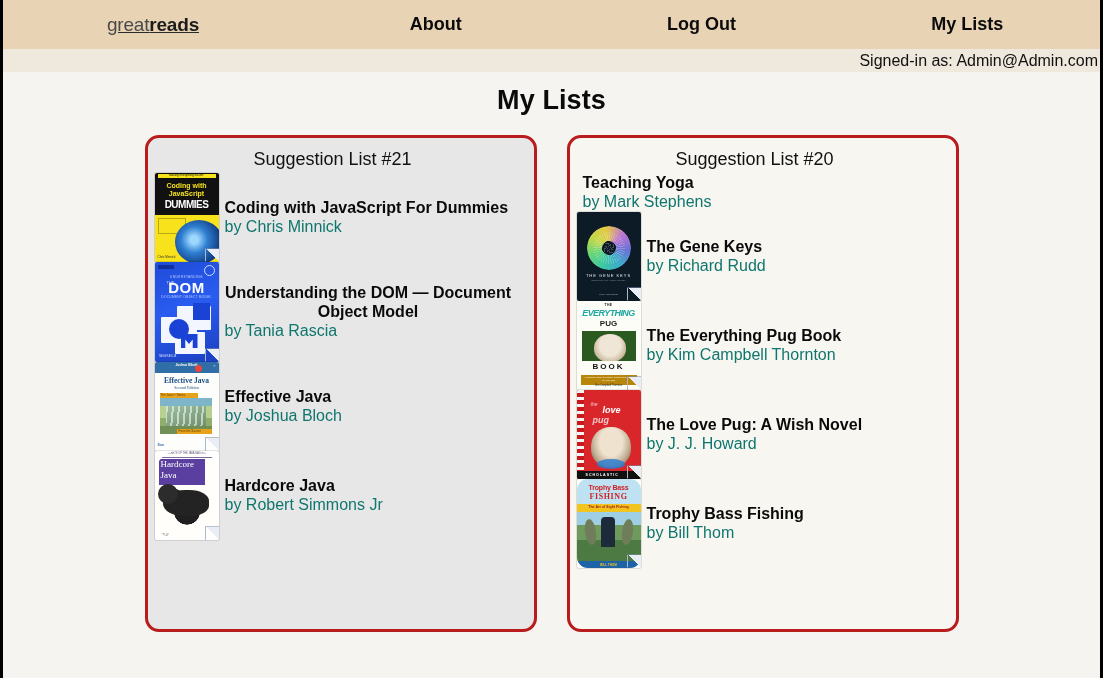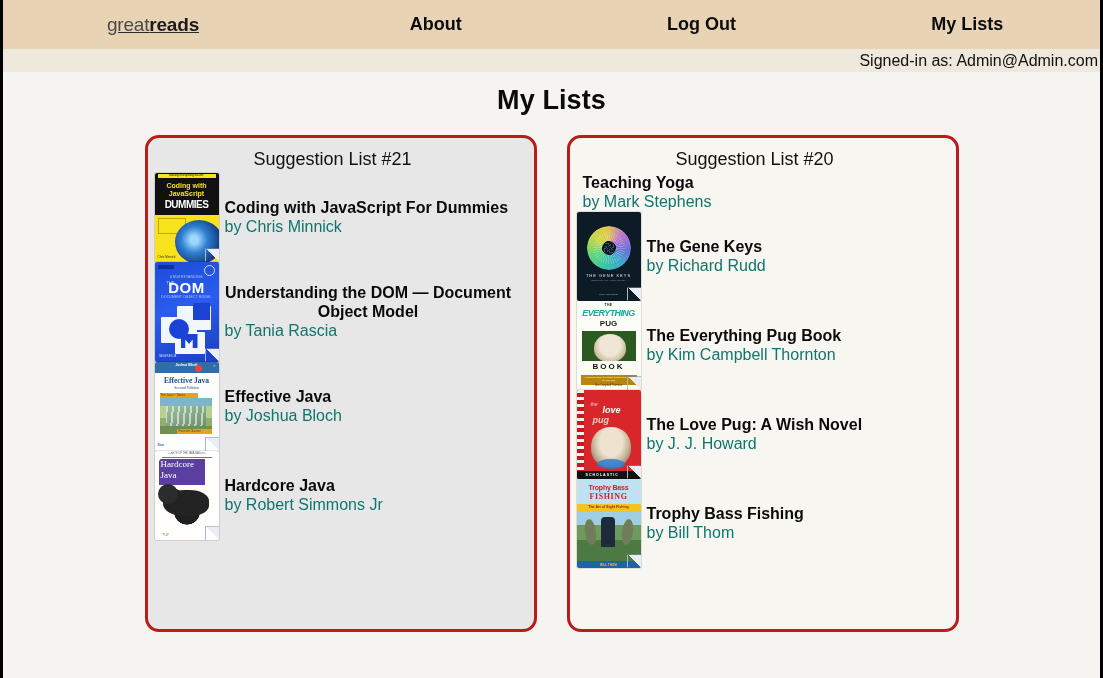--- a/index.html
+++ b/index.html
@@ -281,21 +281,21 @@
   .cv-lovepug .l-love{ position:absolute; top:16px; left:26px; color:#ffffff; font-size:9px; font-style:italic; font-weight:700;}
   .cv-lovepug .l-pug{ position:absolute; top:26px; left:16px; color:#f6c9cb; font-size:9px; font-style:italic; font-weight:700;}
   .cv-lovepug .l-photo{ position:absolute; bottom:12px; left:14px; width:40px; height:40px;
      background: radial-gradient(ellipse at 50% 38%, #efe2cf 0 40%, #c9b79d 62%, #6e5f4b 95%);
      border-radius:48% 48% 45% 45%;}
   .cv-lovepug .l-photo:after{content:""; position:absolute; left:6px; bottom:-2px; width:28px; height:10px; border-radius:50%; background:#2f7fd0; opacity:.85;}
   .cv-lovepug .l-band{ position:absolute; bottom:0; left:0; right:0; height:8px; background:#111;}
   .cv-lovepug .l-bandt{ position:absolute; bottom:1.5px; left:9px; color:#fff; font-size:3.6px; letter-spacing:1px; font-weight:700;}
 
   
-  .cv-bass { background:#bfe2f2; }
+  .cv-bass { background:#bfe2f2;border-radius:11px; }
   .cv-bass .b-t1{ position:absolute; top:5px; left:0; right:0; text-align:center; color:#cf1f23; font-weight:700; font-size:7px; letter-spacing:-0.2px;}
   .cv-bass .b-t2{ position:absolute; top:14px; left:0; right:0; text-align:center; color:#cf1f23; font-weight:700; font-size:8px; font-family:"Liberation Serif",serif; letter-spacing:.6px;}
   .cv-bass .b-band{ position:absolute; top:25px; left:0; right:0; height:8px; background:#f2c41e;}
   .cv-bass .b-bandt{ position:absolute; top:26.5px; left:0; right:0; text-align:center; color:#a81c20; font-size:3.6px; font-weight:700;}
   .cv-bass .b-photo{ position:absolute; top:33px; left:0; right:0; bottom:7px;
      background: linear-gradient(180deg,#9fcfe4 0 26%,#6f9a5e 26% 58%,#4d7a42 58% 100%);}
   .cv-bass .b-photo:after{content:""; position:absolute; left:24px; top:5px; width:14px; height:30px; background:#1d2a3a; border-radius:4px 4px 0 0;}
   .cv-bass .b-fish1{ position:absolute; top:40px; left:8px; width:11px; height:26px; border-radius:50%; background:#6f7d5a; transform:rotate(-8deg);}
   .cv-bass .b-fish2{ position:absolute; top:40px; right:8px; width:11px; height:26px; border-radius:50%; background:#6f7d5a; transform:rotate(8deg);}
   .cv-bass .b-foot{ position:absolute; bottom:0; left:0; right:0; height:7px; background:#1e63a8;}

